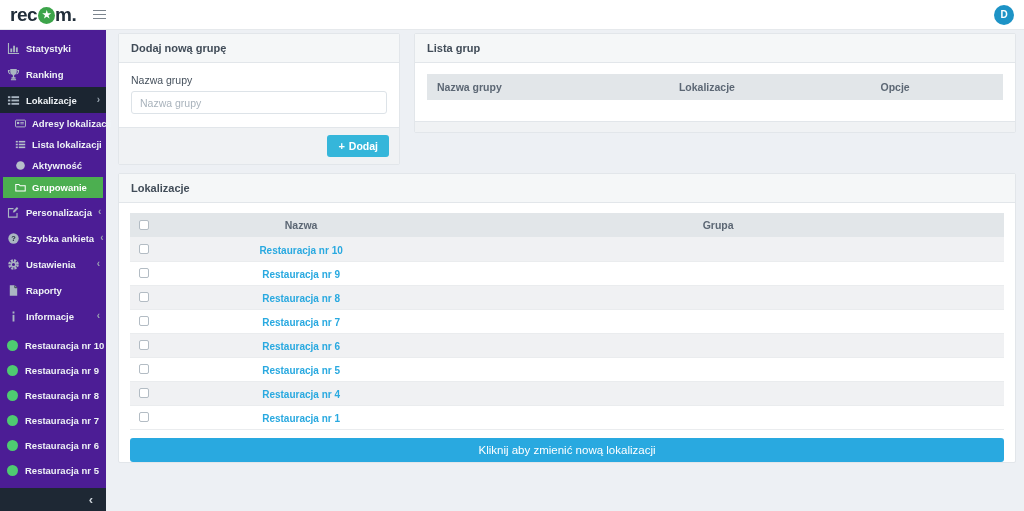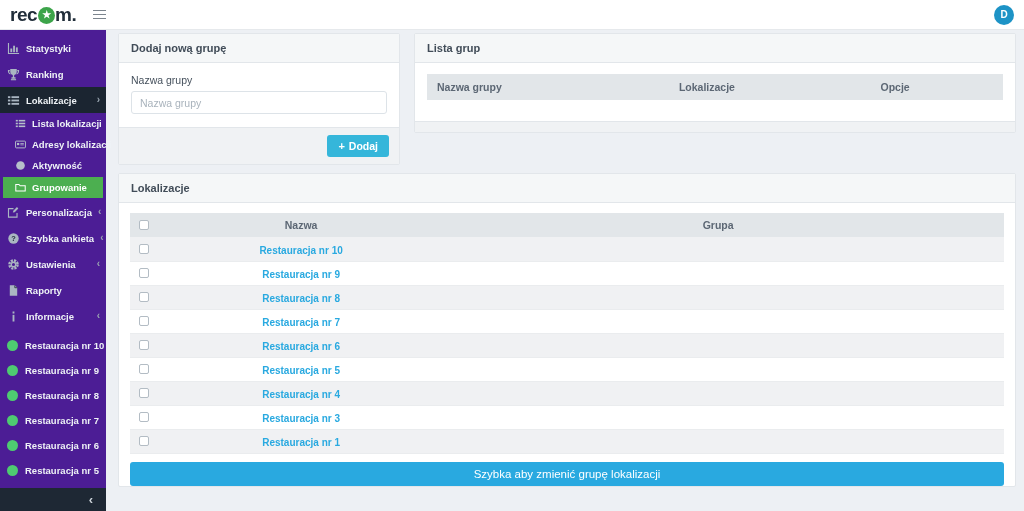--- a/index.html
+++ b/index.html
@@ -147,42 +147,42 @@
             <rect x="1" y="9.6" width="2.6" height="2"></rect>
             <rect x="4.8" y="9.6" width="8.2" height="2"></rect>
           </svg>
       </span>
       <span>Lokalizacje</span>
       <span class="chev">›</span>
     </div>
 
     <div class="sub-item">
       <span class="icon">
+        <svg viewBox="0 0 14 14">
+            <rect x="0.7" y="2.7" width="12.6" height="8.6" rx="1" fill="none" stroke="currentColor" stroke-width="1.2"></rect>
+            <rect x="2.6" y="5" width="2.8" height="2.8" fill="currentColor"></rect>
+            <rect x="6.8" y="5.2" width="4.4" height="1" fill="currentColor"></rect>
+            <rect x="6.8" y="7" width="4.4" height="1" fill="currentColor"></rect>
+          </svg>
+      </span>
+      <span>Adresy lokalizacji</span>
+    </div>
+
+    <div class="sub-item">
+      <span class="icon">
         <svg viewBox="0 0 14 14" fill="currentColor">
             <rect x="1" y="2.4" width="2.6" height="2"></rect>
             <rect x="4.8" y="2.4" width="8.2" height="2"></rect>
             <rect x="1" y="6" width="2.6" height="2"></rect>
             <rect x="4.8" y="6" width="8.2" height="2"></rect>
             <rect x="1" y="9.6" width="2.6" height="2"></rect>
             <rect x="4.8" y="9.6" width="8.2" height="2"></rect>
           </svg>
       </span>
       <span>Lista lokalizacji</span>
-    </div>
-
-    <div class="sub-item">
-      <span class="icon">
-        <svg viewBox="0 0 14 14">
-            <rect x="0.7" y="2.7" width="12.6" height="8.6" rx="1" fill="none" stroke="currentColor" stroke-width="1.2"></rect>
-            <rect x="2.6" y="5" width="2.8" height="2.8" fill="currentColor"></rect>
-            <rect x="6.8" y="5.2" width="4.4" height="1" fill="currentColor"></rect>
-            <rect x="6.8" y="7" width="4.4" height="1" fill="currentColor"></rect>
-          </svg>
-      </span>
-      <span>Adresy lokalizacji</span>
     </div>
 
     <div class="sub-item">
       <span class="icon">
         <svg viewBox="0 0 14 14" fill="currentColor">
             <circle cx="7" cy="7" r="5.5"></circle>
           </svg>
       </span>
       <span>Aktywność</span>
     </div>
@@ -377,30 +377,23 @@
               <td>
                   <input type="checkbox" style="">
                 </td>
               <td><a class="loc-link">Restauracja nr 4</a></td>
               <td></td>
             </tr>
             <tr>
               <td>
                   <input type="checkbox" style="">
                 </td>
-              <td><a class="loc-link">Restauracja nr 3</a></td>
-              <td></td>
-            </tr>
-            <tr>
-              <td>
-                  <input type="checkbox" style="">
-                </td>
               <td><a class="loc-link">Restauracja nr 1</a></td>
               <td></td>
             </tr>
           </tbody>
         </table>
-        <button class="big-btn">Szybka aby zmienić grupę lokalizacji</button>
+        <button class="big-btn">Kliknij aby zmienić nową lokalizacji</button>
       </div>
     </section>
 
   </main>
 </div>
 
 </body></html>

